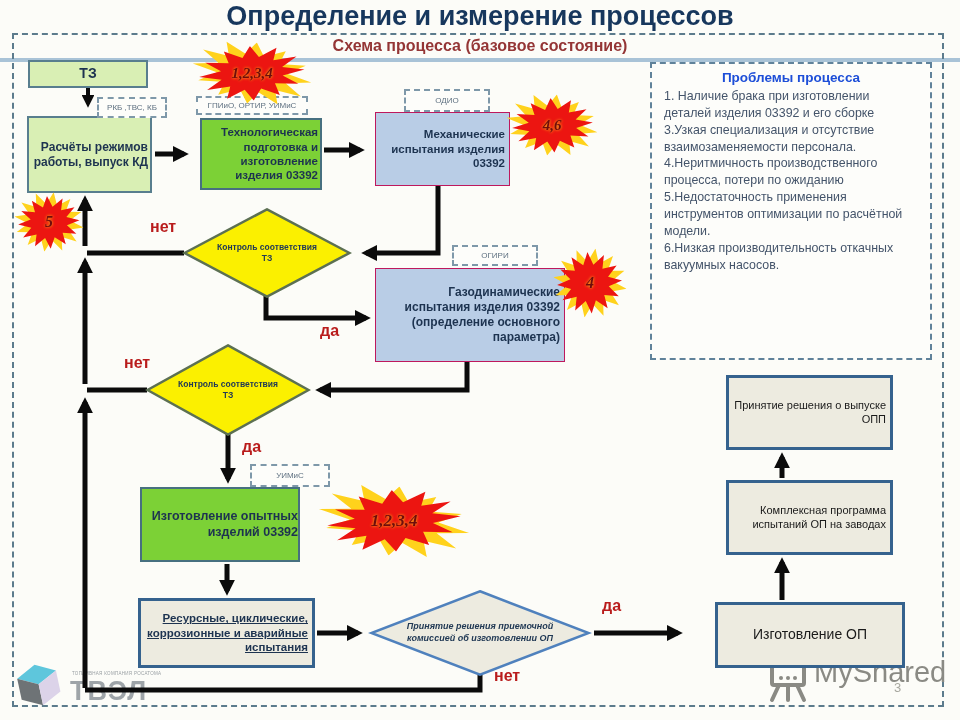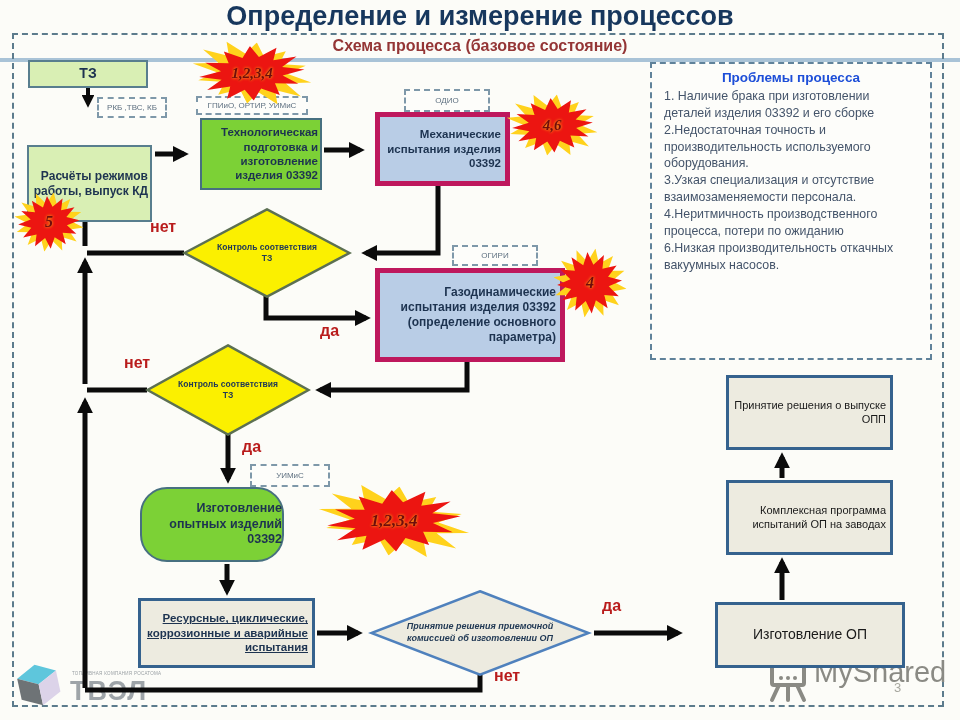--- a/index.html
+++ b/index.html
@@ -14,21 +14,21 @@
     font-size:16px;font-weight:bold;color:#943535;z-index:2;}
   .blue-rule{position:absolute;top:58px;left:0;width:960px;height:4px;background:#a9c3d7;z-index:0;}
   .outer-border{position:absolute;left:12px;top:33px;width:932px;height:674px;
     border:2px dashed #5c7b8c;box-sizing:border-box;z-index:0;}
   .connectors{position:absolute;left:0;top:0;z-index:1;}
 
   .node{position:absolute;display:flex;align-items:center;justify-content:center;
     text-align:right;z-index:2;box-sizing:border-box;color:#1d3350;font-weight:bold;line-height:1.25;}
   .n-pale{background:#d9efb4;border:2px solid #587e8e;}
   .n-green{background:#7cd136;border:2px solid #477080;}
-  .n-blue{background:#b9cde6;border:5px solid #be185d;}
+  .n-blue{background:#b9cde6;border:1px solid #be185d;}
   .n-beige{background:#edebe0;border:3px solid #35628e;}
   .n-beige.plain{font-weight:normal;color:#1a1a1a;margin-left:28px;}
 
   .diamond{position:absolute;z-index:2;display:flex;align-items:center;justify-content:center;
     text-align:center;font-weight:bold;color:#223a55;line-height:1.3;}
   .diamond svg{position:absolute;inset:0;width:100%;height:100%;}
   .diamond .dtext{position:relative;z-index:1;width:62%;}
 
   .dept{position:absolute;z-index:2;border:2px dashed #7e98a9;background:#fdfdfa;
     color:#5e7080;font-size:8px;display:flex;align-items:center;justify-content:center;
@@ -92,37 +92,37 @@
     <polyline points="594,633 678,633" marker-end="url(#ah)"></polyline>
     <polyline points="782,600 782,562" marker-end="url(#ah)"></polyline>
     <polyline points="782,478 782,457" marker-end="url(#ah)"></polyline>
   </g>
 </svg>
 
 <div class="node n-pale" style="left:28px;top:60px;width:120px;height:28px;font-size:14px;">
     <span>ТЗ</span>
   </div>
 
-<div class="node n-pale" style="left:27px;top:116px;width:125px;height:77px;font-size:12px;padding:2px;margin-top:29px;">
+<div class="node n-pale" style="left:27px;top:116px;width:125px;height:77px;font-size:12px;padding:2px;">
     <span>Расчёты режимов работы, выпуск КД</span>
   </div>
 
 <div class="node n-green" style="left:200px;top:118px;width:122px;height:72px;font-size:11.5px;padding:2px;">
     <span>Технологическая подготовка и изготовление изделия 03392</span>
   </div>
 
 <div class="node n-blue" style="left:375px;top:112px;width:135px;height:74px;font-size:11.5px;padding:4px;">
     <span>Механические испытания изделия 03392</span>
   </div>
 
 <div class="node n-blue" style="left:375px;top:268px;width:190px;height:94px;font-size:12px;padding:4px;">
     <span>Газодинамические испытания изделия 03392 (определение основного параметра)</span>
   </div>
 
-<div class="node n-green" style="left:140px;top:487px;width:144px;height:75px;font-size:12.5px;padding:0;border-radius:27px;">
+<div class="node n-green" style="left:140px;top:487px;width:160px;height:75px;font-size:12.5px;padding:0;">
     <span>Изготовление опытных изделий 03392</span>
   </div>
 
 <div class="node n-beige" style="left:138px;top:598px;width:177px;height:70px;font-size:11.5px;padding:4px;text-decoration:underline;">
     <span>Ресурсные, циклические, коррозионные и аварийные испытания</span>
   </div>
 
 <div class="node n-beige plain" style="left:687px;top:602px;width:190px;height:66px;font-size:14px;">
     <span>Изготовление ОП</span>
   </div>
@@ -191,23 +191,23 @@
 </div>
 <div class="burst" style="left:318px;top:486px;width:152px;height:70px;">
   <i class="s1"></i>
     <i class="s2"></i>
   <b style="font-size:17px;">1,2,3,4</b>
 </div>
 
 <div class="problems">
   <h3>Проблемы процесса</h3>
   <p>1. Наличие брака при изготовлении деталей изделия 03392 и его сборке</p>
-  <p>2.Недостаточная точность и производительность используемого оборудования.</p>
   <p>3.Узкая специализация и отсутствие взаимозаменяемости персонала.</p>
   <p>4.Неритмичность производственного процесса, потери по ожиданию</p>
+  <p>5.Недостаточность применения инструментов оптимизации по расчётной модели.</p>
   <p>6.Низкая производительность откачных вакуумных насосов.</p>
 </div>
 
 <div class="tvel">
   <svg width="54" height="56" viewBox="0 0 60 60" style="opacity:.9;">
     <g transform="rotate(-12 30 30)">
       <polygon points="30,6 52,17 30,28 8,17" fill="#4ec1da"></polygon>
       <polygon points="8,17 30,28 30,52 8,41" fill="#5f6569"></polygon>
       <polygon points="30,28 52,17 52,41 30,52" fill="#d9cfe8"></polygon>
     </g>

